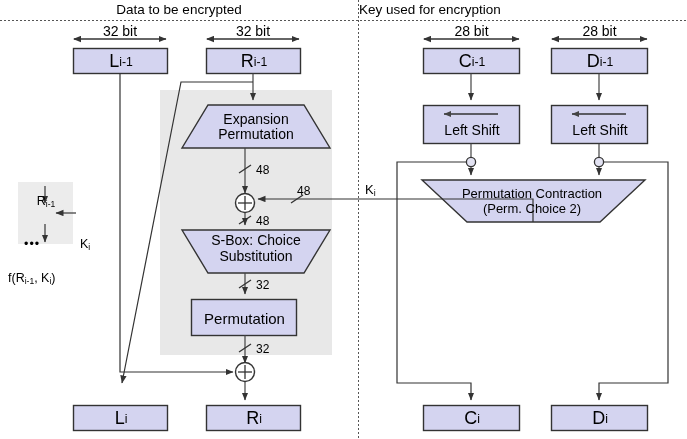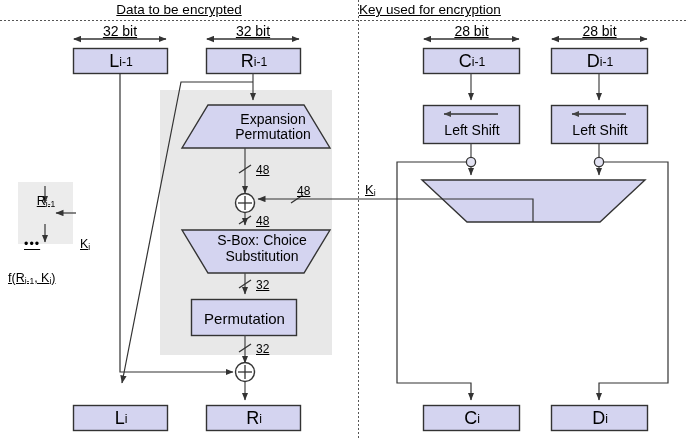--- a/index.html
+++ b/index.html
@@ -1,20 +1,20 @@
 <!DOCTYPE html>
 <html><head>
 <meta charset="utf-8">
 <style>
   html,body{margin:0;padding:0;background:#ffffff;}
   body{width:687px;height:439px;overflow:hidden;
        font-family:"Liberation Sans","DejaVu Sans",sans-serif;}
   #stage{position:relative;width:687px;height:439px;}
   svg{position:absolute;left:0;top:0;}
-  .lbl{position:absolute;font-size:13px;color:#000;white-space:nowrap;text-decoration:underline;}
+  .lbl{position:absolute;font-size:13px;color:#000;white-space:nowrap;}
   .box-lbl{position:absolute;display:flex;align-items:center;justify-content:center;
            text-align:center;color:#000;pointer-events:none;}
   sub{font-size:0.68em;vertical-align:-0.25em;text-align:center;}
   .t-title{font-size:13.5px;}
   .t-bit{font-size:14px;}
   .t-num{font-size:12px;text-align:right;}
   .t-big{font-size:18px;}
   .t-box{font-size:14px;line-height:1.08;}
   .t-perm{font-size:15px;}
   .t-pc{font-size:13px;line-height:1.15;}
@@ -148,27 +148,28 @@
   <div class="box-lbl t-big" style="left:74px;top:49px;width:94px;height:25px;">L<sub>i-1</sub></div>
   <div class="box-lbl t-big" style="left:207px;top:49px;width:94px;height:25px;">R<sub>i-1</sub></div>
   <div class="box-lbl t-big" style="left:424px;top:49px;width:96px;height:25px;">C<sub>i-1</sub></div>
   <div class="box-lbl t-big" style="left:552px;top:49px;width:96px;height:25px;">D<sub>i-1</sub></div>
 
   <div class="box-lbl t-big" style="left:74px;top:406px;width:94px;height:25px;">L<sub>i</sub></div>
   <div class="box-lbl t-big" style="left:207px;top:406px;width:94px;height:25px;">R<sub>i</sub></div>
   <div class="box-lbl t-big" style="left:424px;top:406px;width:96px;height:25px;">C<sub>i</sub></div>
   <div class="box-lbl t-big" style="left:552px;top:406px;width:96px;height:25px;">D<sub>i</sub></div>
 
-  <div class="box-lbl t-box" style="left:199px;top:106px;width:148px;height:42px;">Expansion<br>Permutation</div>
-  <div class="box-lbl t-box" style="left:188px;top:231px;width:148px;height:35px;">S-Box: Choice<br>Substitution</div>
+  <div class="box-lbl t-box" style="left:182px;top:106px;width:148px;height:42px;">Expansion<br>Permutation</div>
+  <div class="box-lbl t-box" style="left:182px;top:231px;width:148px;height:35px;">S-Box: Choice<br>Substitution</div>
   <div class="box-lbl t-perm" style="left:192px;top:300px;width:105px;height:36px;">Permutation</div>
 
   <div class="box-lbl t-box" style="left:424px;top:118px;width:96px;height:25px;">Left Shift</div>
   <div class="box-lbl t-box" style="left:552px;top:118px;width:96px;height:25px;">Left Shift</div>
 
+  <div class="box-lbl t-pc" style="left:432px;top:182px;width:200px;height:40px;">Permutation Contraction<br>(Perm. Choice 2)</div>
 
   <div class="lbl t-num" style="left:256px;top:163px;">48</div>
   <div class="lbl t-num" style="left:256px;top:214px;">48</div>
   <div class="lbl t-num" style="left:297px;top:184px;">48</div>
   <div class="lbl t-num" style="left:256px;top:278px;">32</div>
   <div class="lbl t-num" style="left:256px;top:342px;">32</div>
   <div class="lbl t-ki" style="left:365px;top:182px;">K<sub>i</sub></div>
 
   <div class="lbl t-leg" style="left:20px;top:162px;width:52px;text-align:center;">R<sub>i-1</sub></div>
   <div class="lbl t-leg" style="left:24px;top:205px;letter-spacing:1px;">•••</div>

